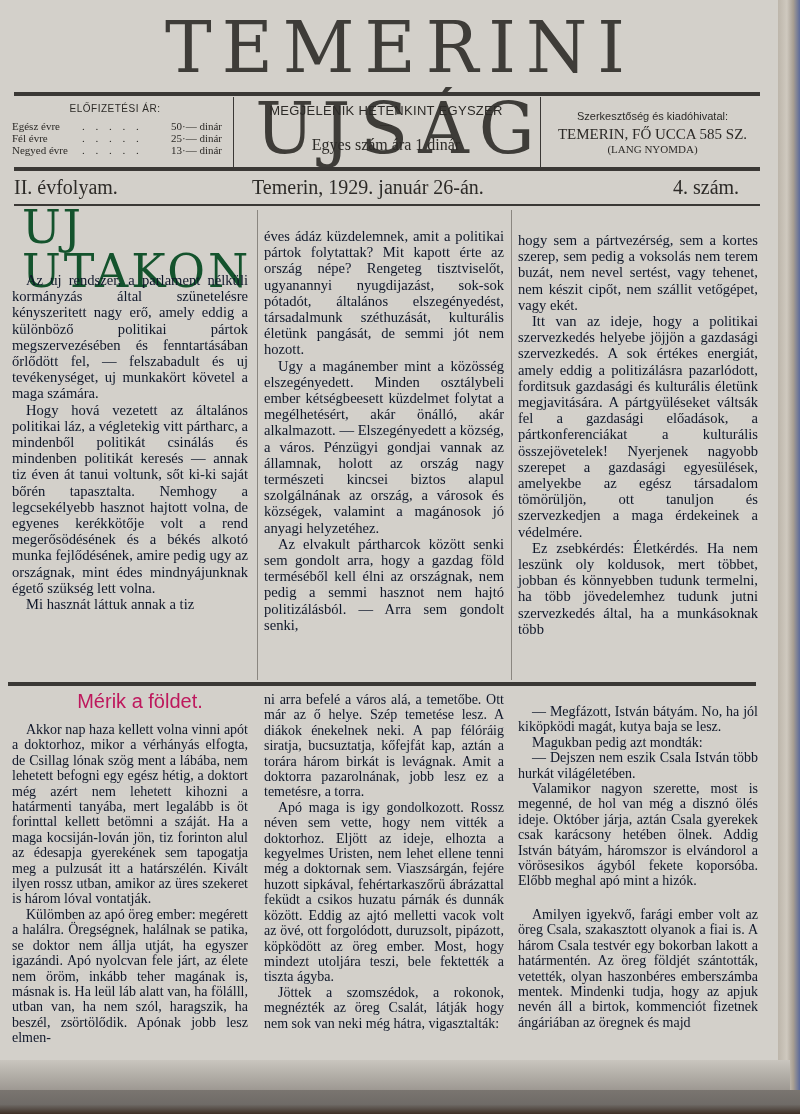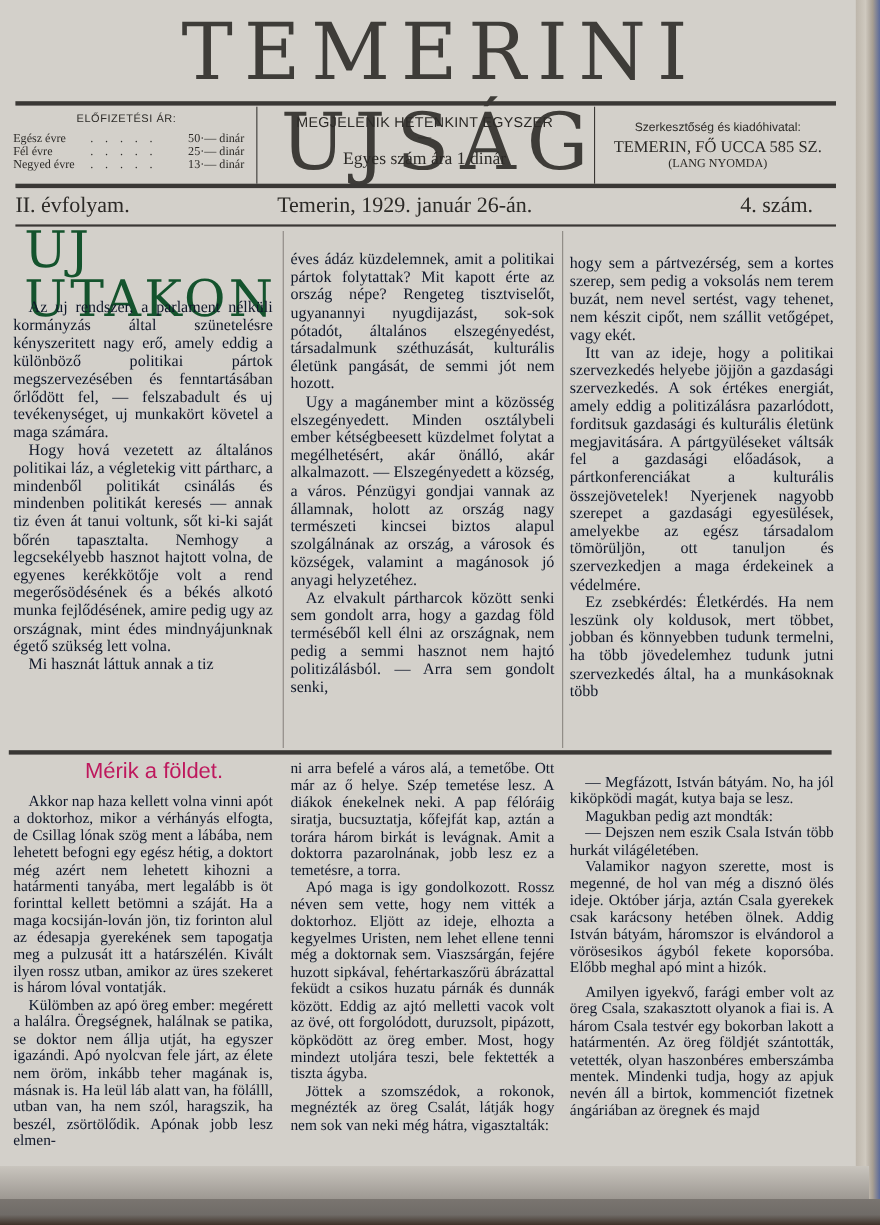--- a/index.html
+++ b/index.html
@@ -152,14 +152,14 @@
   <p class="noindent">ni arra befelé a város alá, a temetőbe. Ott már az ő helye. Szép temetése lesz. A diákok énekelnek neki. A pap félóráig siratja, bucsuztatja, kőfejfát kap, aztán a torára három birkát is levágnak. Amit a doktorra pazarolnának, jobb lesz ez a temetésre, a torra.</p>
   <p>Apó maga is igy gondolkozott. Rossz néven sem vette, hogy nem vitték a doktorhoz. Eljött az ideje, elhozta a kegyelmes Uristen, nem lehet ellene tenni még a doktornak sem. Viaszsárgán, fejére huzott sipkával, fehértarkaszőrü ábrázattal feküdt a csikos huzatu párnák és dunnák között. Eddig az ajtó melletti vacok volt az övé, ott forgolódott, duruzsolt, pipázott, köpködött az öreg ember. Most, hogy mindezt utoljára teszi, bele fektették a tiszta ágyba.</p>
   <p>Jöttek a szomszédok, a rokonok, megnézték az öreg Csalát, látják hogy nem sok van neki még hátra, vigasztalták:</p>
 </div>
 
 <div class="col" style="left:518px; top:704px; width:240px; font-size:14px; line-height:15.4px;">
   <p>— Megfázott, István bátyám. No, ha jól kiköpködi magát, kutya baja se lesz.</p>
   <p>Magukban pedig azt mondták:</p>
   <p>— Dejszen nem eszik Csala István több hurkát világéletében.</p>
   <p>Valamikor nagyon szerette, most is megenné, de hol van még a disznó ölés ideje. Október járja, aztán Csala gyerekek csak karácsony hetében ölnek. Addig István bátyám, háromszor is elvándorol a vörösesikos ágyból fekete koporsóba. Előbb meghal apó mint a hizók.</p>
-  <p style="margin-top:6px;">Amilyen igyekvő, farági ember volt az öreg Csala, szakasztott olyanok a fiai is. A három Csala testvér egy bokorban lakott a határmentén. Az öreg földjét szántották, vetették, olyan haszonbéres emberszámba mentek. Mindenki tudja, hogy az apjuk nevén áll a birtok, kommenciót fizetnek ángáriában az öregnek és majd</p>
+  <p style="margin-top:18px;">Amilyen igyekvő, farági ember volt az öreg Csala, szakasztott olyanok a fiai is. A három Csala testvér egy bokorban lakott a határmentén. Az öreg földjét szántották, vetették, olyan haszonbéres emberszámba mentek. Mindenki tudja, hogy az apjuk nevén áll a birtok, kommenciót fizetnek ángáriában az öregnek és majd</p>
 </div>
 
 </body></html>

